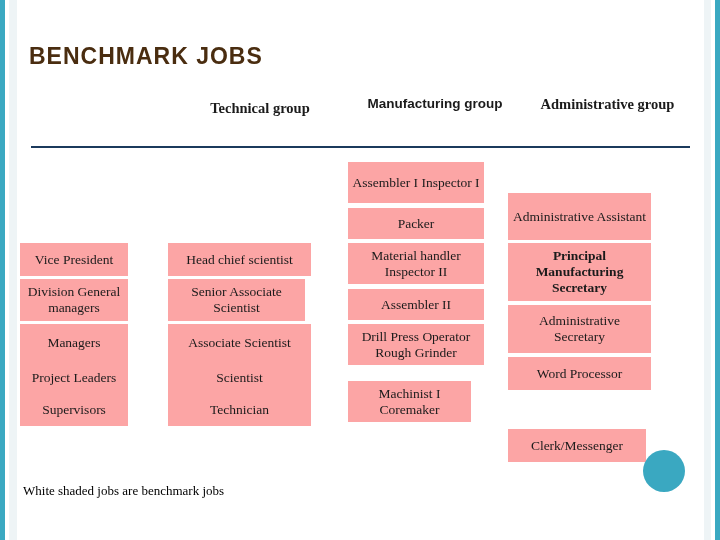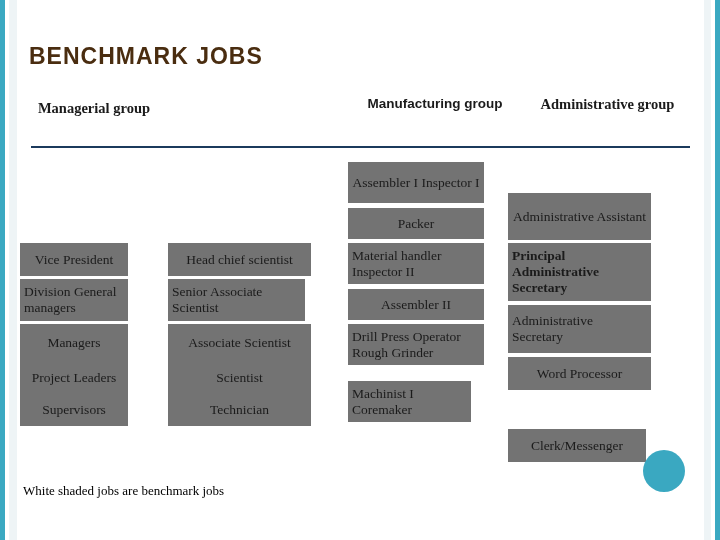--- a/index.html
+++ b/index.html
@@ -115,27 +115,28 @@
     position: absolute;
     left: 31px;
     top: 146px;
     width: 659px;
     height: 2px;
     background: #1b3a5c;
   }
 
   .cell {
     position: absolute;
-    background: #737373;
+    background: #fca5a5;
     color: #1b1b1b;
     font-size: 13.5px;
     line-height: 1.18;
     display: flex;
     align-items: center;
     justify-content: center;
+    text-align: center;
     box-sizing: border-box;
     padding: 2px 4px;
   }
   .cell.bold {
     font-weight: bold;
   }
 
   .footnote {
     position: absolute;
     left: 23px;
@@ -160,21 +161,21 @@
 
 <div class="edge-bar-teal"></div>
 <div class="edge-bar-white"></div>
 <div class="edge-bar-pale"></div>
 <div class="edge-bar-right-pale"></div>
 <div class="edge-bar-right-teal"></div>
 
 <div class="slide-title">BENCHMARK JOBS</div>
 
 <div class="headers">
-  <div class="col-header hdr-managerial">Managerial group</div>
+  <div class="col-header hdr-technical">Technical group</div>
   <div class="col-header hdr-manufacturing">Manufacturing group</div>
   <div class="col-header hdr-administrative">Administrative group</div>
 </div>
 
 <div class="header-rule"></div>
 
 <div class="cell" style="left:20px; top:243px; width:108px; height:33px;">Vice President</div>
 <div class="cell" style="left:20px; top:279px; width:108px; height:42px;">Division General managers</div>
 <div class="cell" style="left:20px; top:324px; width:108px; height:38px;">Managers</div>
 <div class="cell" style="left:20px; top:361px; width:108px; height:33px;">Project Leaders</div>
@@ -187,20 +188,20 @@
 <div class="cell" style="left:168px; top:393px; width:143px; height:33px;">Technician</div>
 
 <div class="cell" style="left:348px; top:162px; width:136px; height:41px;">Assembler I Inspector I</div>
 <div class="cell" style="left:348px; top:208px; width:136px; height:31px;">Packer</div>
 <div class="cell" style="left:348px; top:243px; width:136px; height:41px;">Material handler Inspector II</div>
 <div class="cell" style="left:348px; top:289px; width:136px; height:31px;">Assembler II</div>
 <div class="cell" style="left:348px; top:324px; width:136px; height:41px;">Drill Press Operator Rough Grinder</div>
 <div class="cell" style="left:348px; top:381px; width:123px; height:41px;">Machinist I Coremaker</div>
 
 <div class="cell" style="left:508px; top:193px; width:143px; height:47px;">Administrative Assistant</div>
-<div class="cell bold" style="left:508px; top:243px; width:143px; height:58px;">Principal Administrative Secretary</div>
+<div class="cell bold" style="left:508px; top:243px; width:143px; height:58px;">Principal Manufacturing Secretary</div>
 <div class="cell" style="left:508px; top:305px; width:143px; height:48px;">Administrative Secretary</div>
 <div class="cell" style="left:508px; top:357px; width:143px; height:33px;">Word Processor</div>
 <div class="cell" style="left:508px; top:393px; width:138px; height:33px;margin-top:36px;">Clerk/Messenger</div>
 
 <div class="footnote">White shaded jobs are benchmark jobs</div>
 
 <div class="corner-dot"></div>
 
 </body></html>

